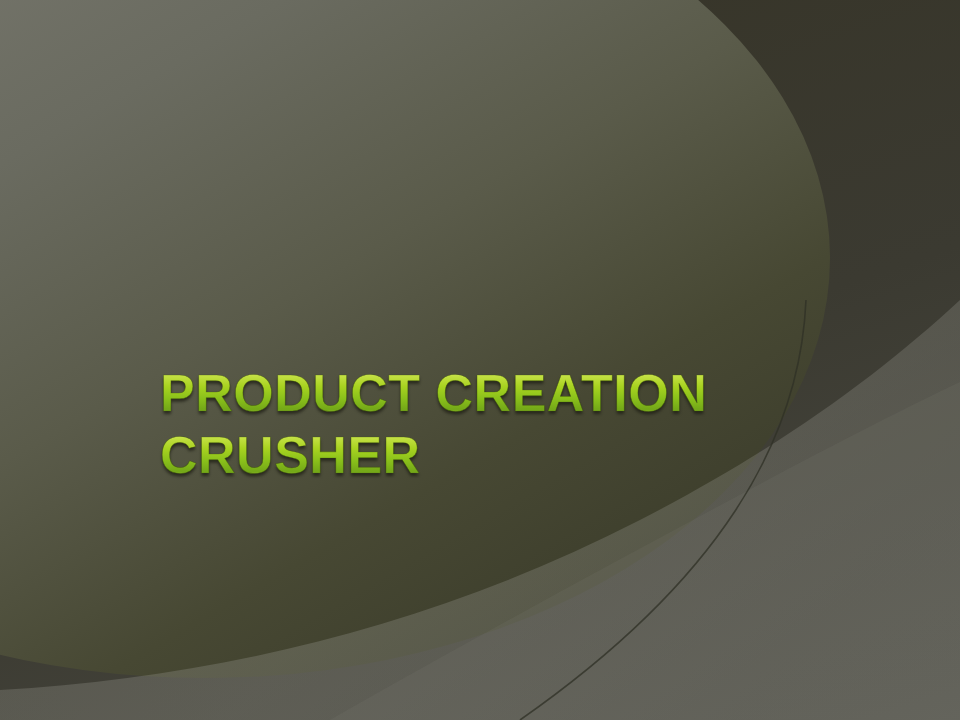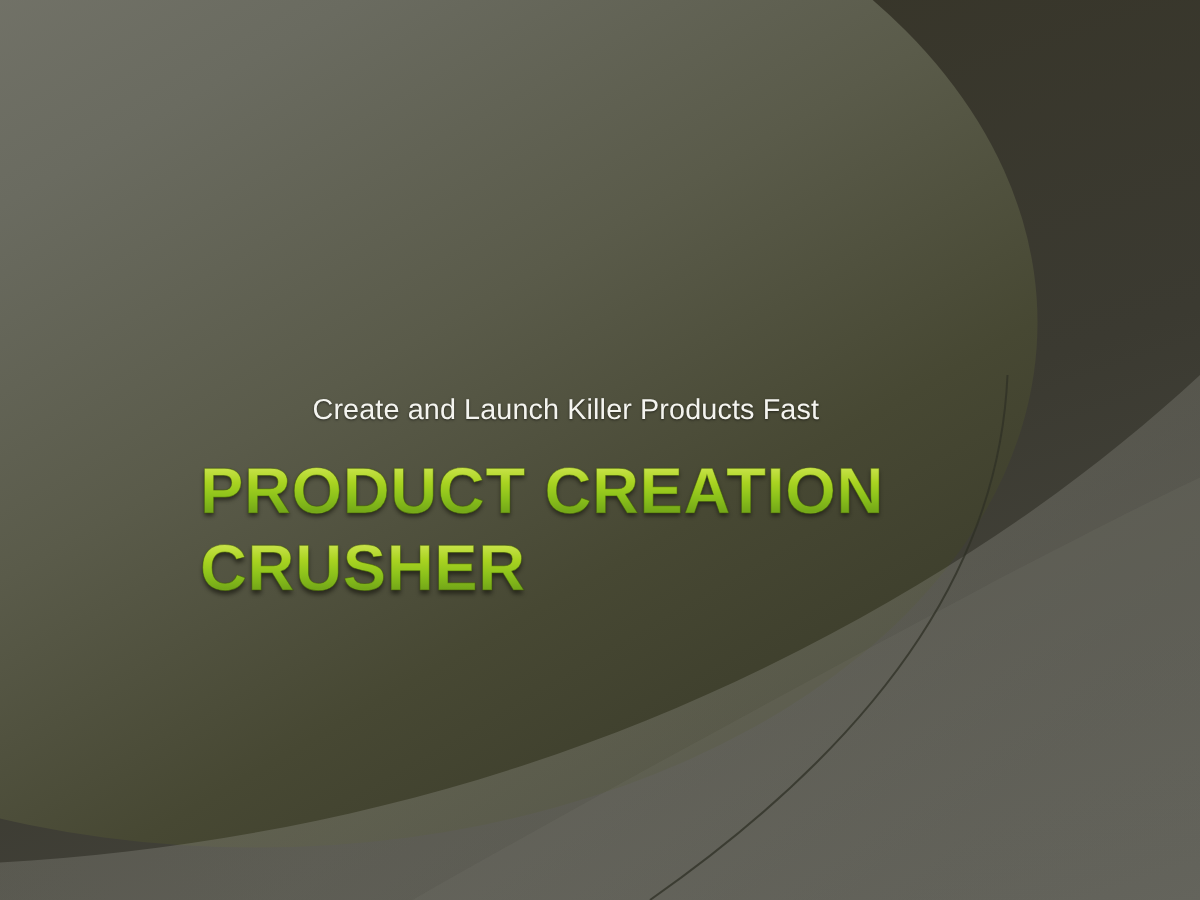--- a/index.html
+++ b/index.html
@@ -152,21 +152,20 @@
       <path d="M 0 690 C 210 678 430 628 640 520 C 780 448 880 374 960 300 L 960 720 L 0 720 Z" fill="url(#bandGrad)"></path>
 
       <path d="M 330 720 C 470 640 640 548 790 468 C 870 426 930 396 960 382 L 960 720 Z" fill="#8f8f86" opacity="0.10"></path>
 
       <path d="M 806 300 C 800 440 720 580 520 720" fill="none" stroke="#2f3026" stroke-width="1.6" opacity="0.75"></path>
     </g>
   </svg>
 
   <div class="text-layer">
 
-    <div id="subtitle">Create and Launch Killer Products Fast</div>
 
     <div id="title">
       <span class="title-line">
         <span class="shadow">Product Creation</span>
         <span class="face">Product Creation</span>
         <span class="edge">Product Creation</span>
       </span>
       <span class="title-line">
         <span class="shadow">Crusher</span>
         <span class="face">Crusher</span>

